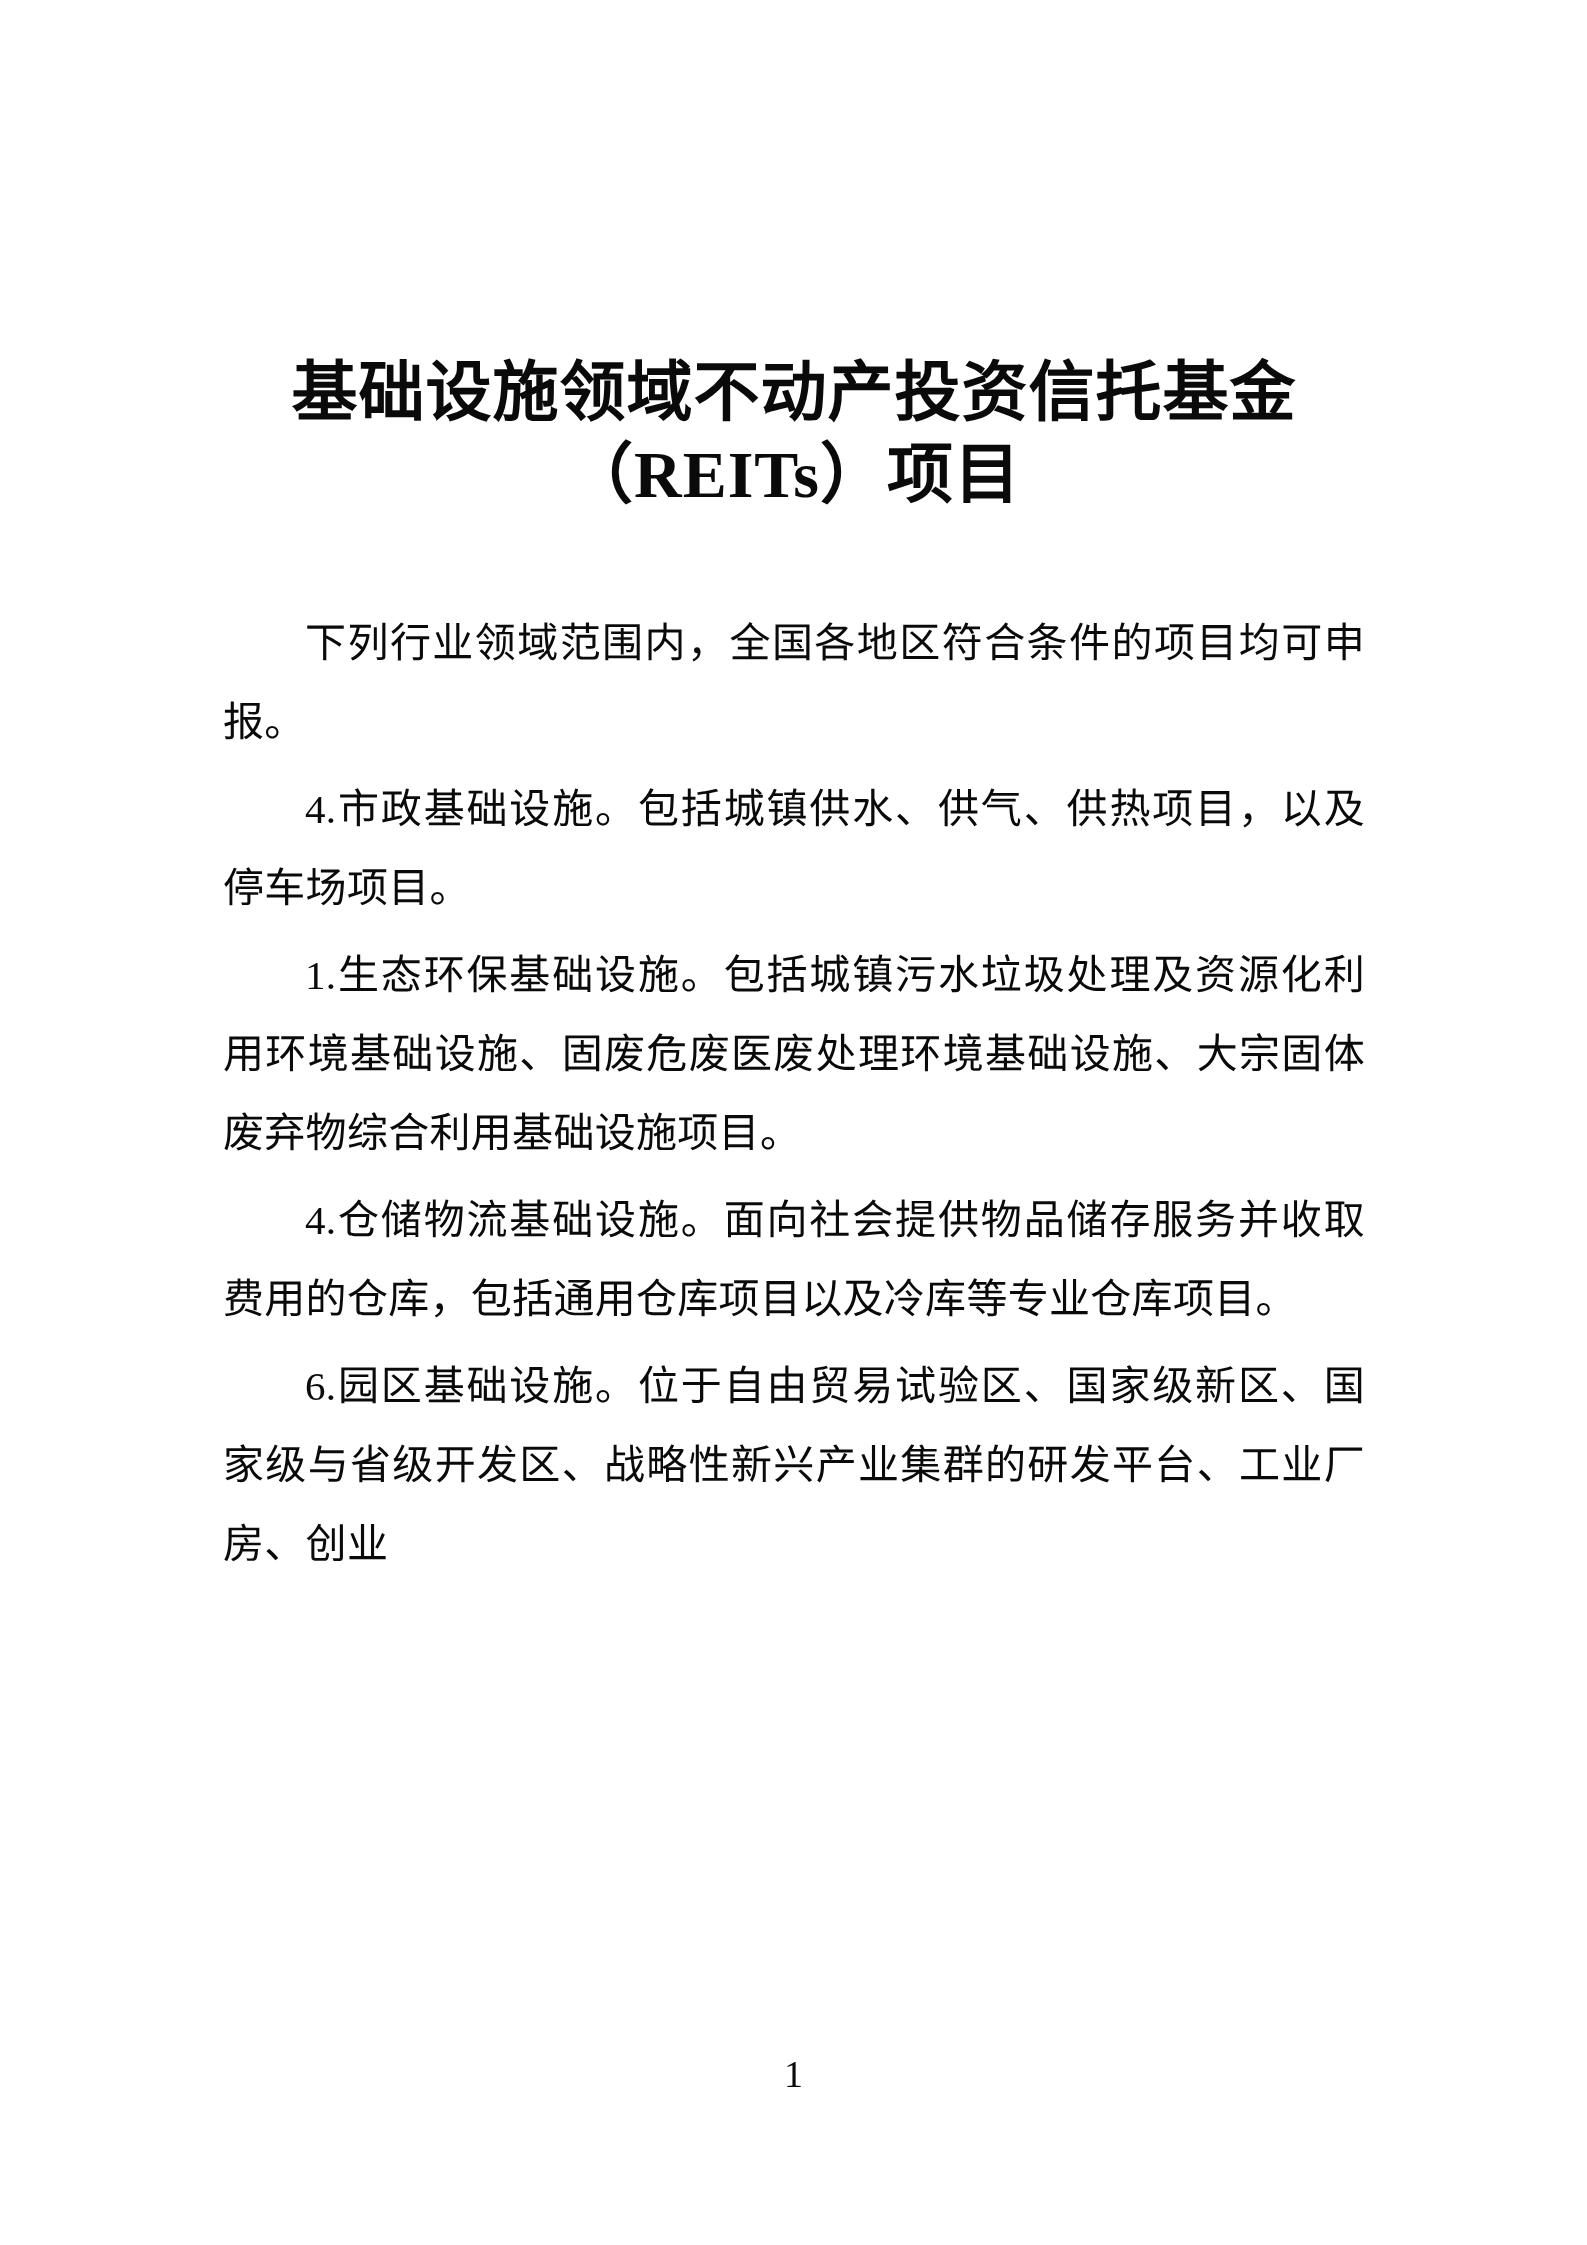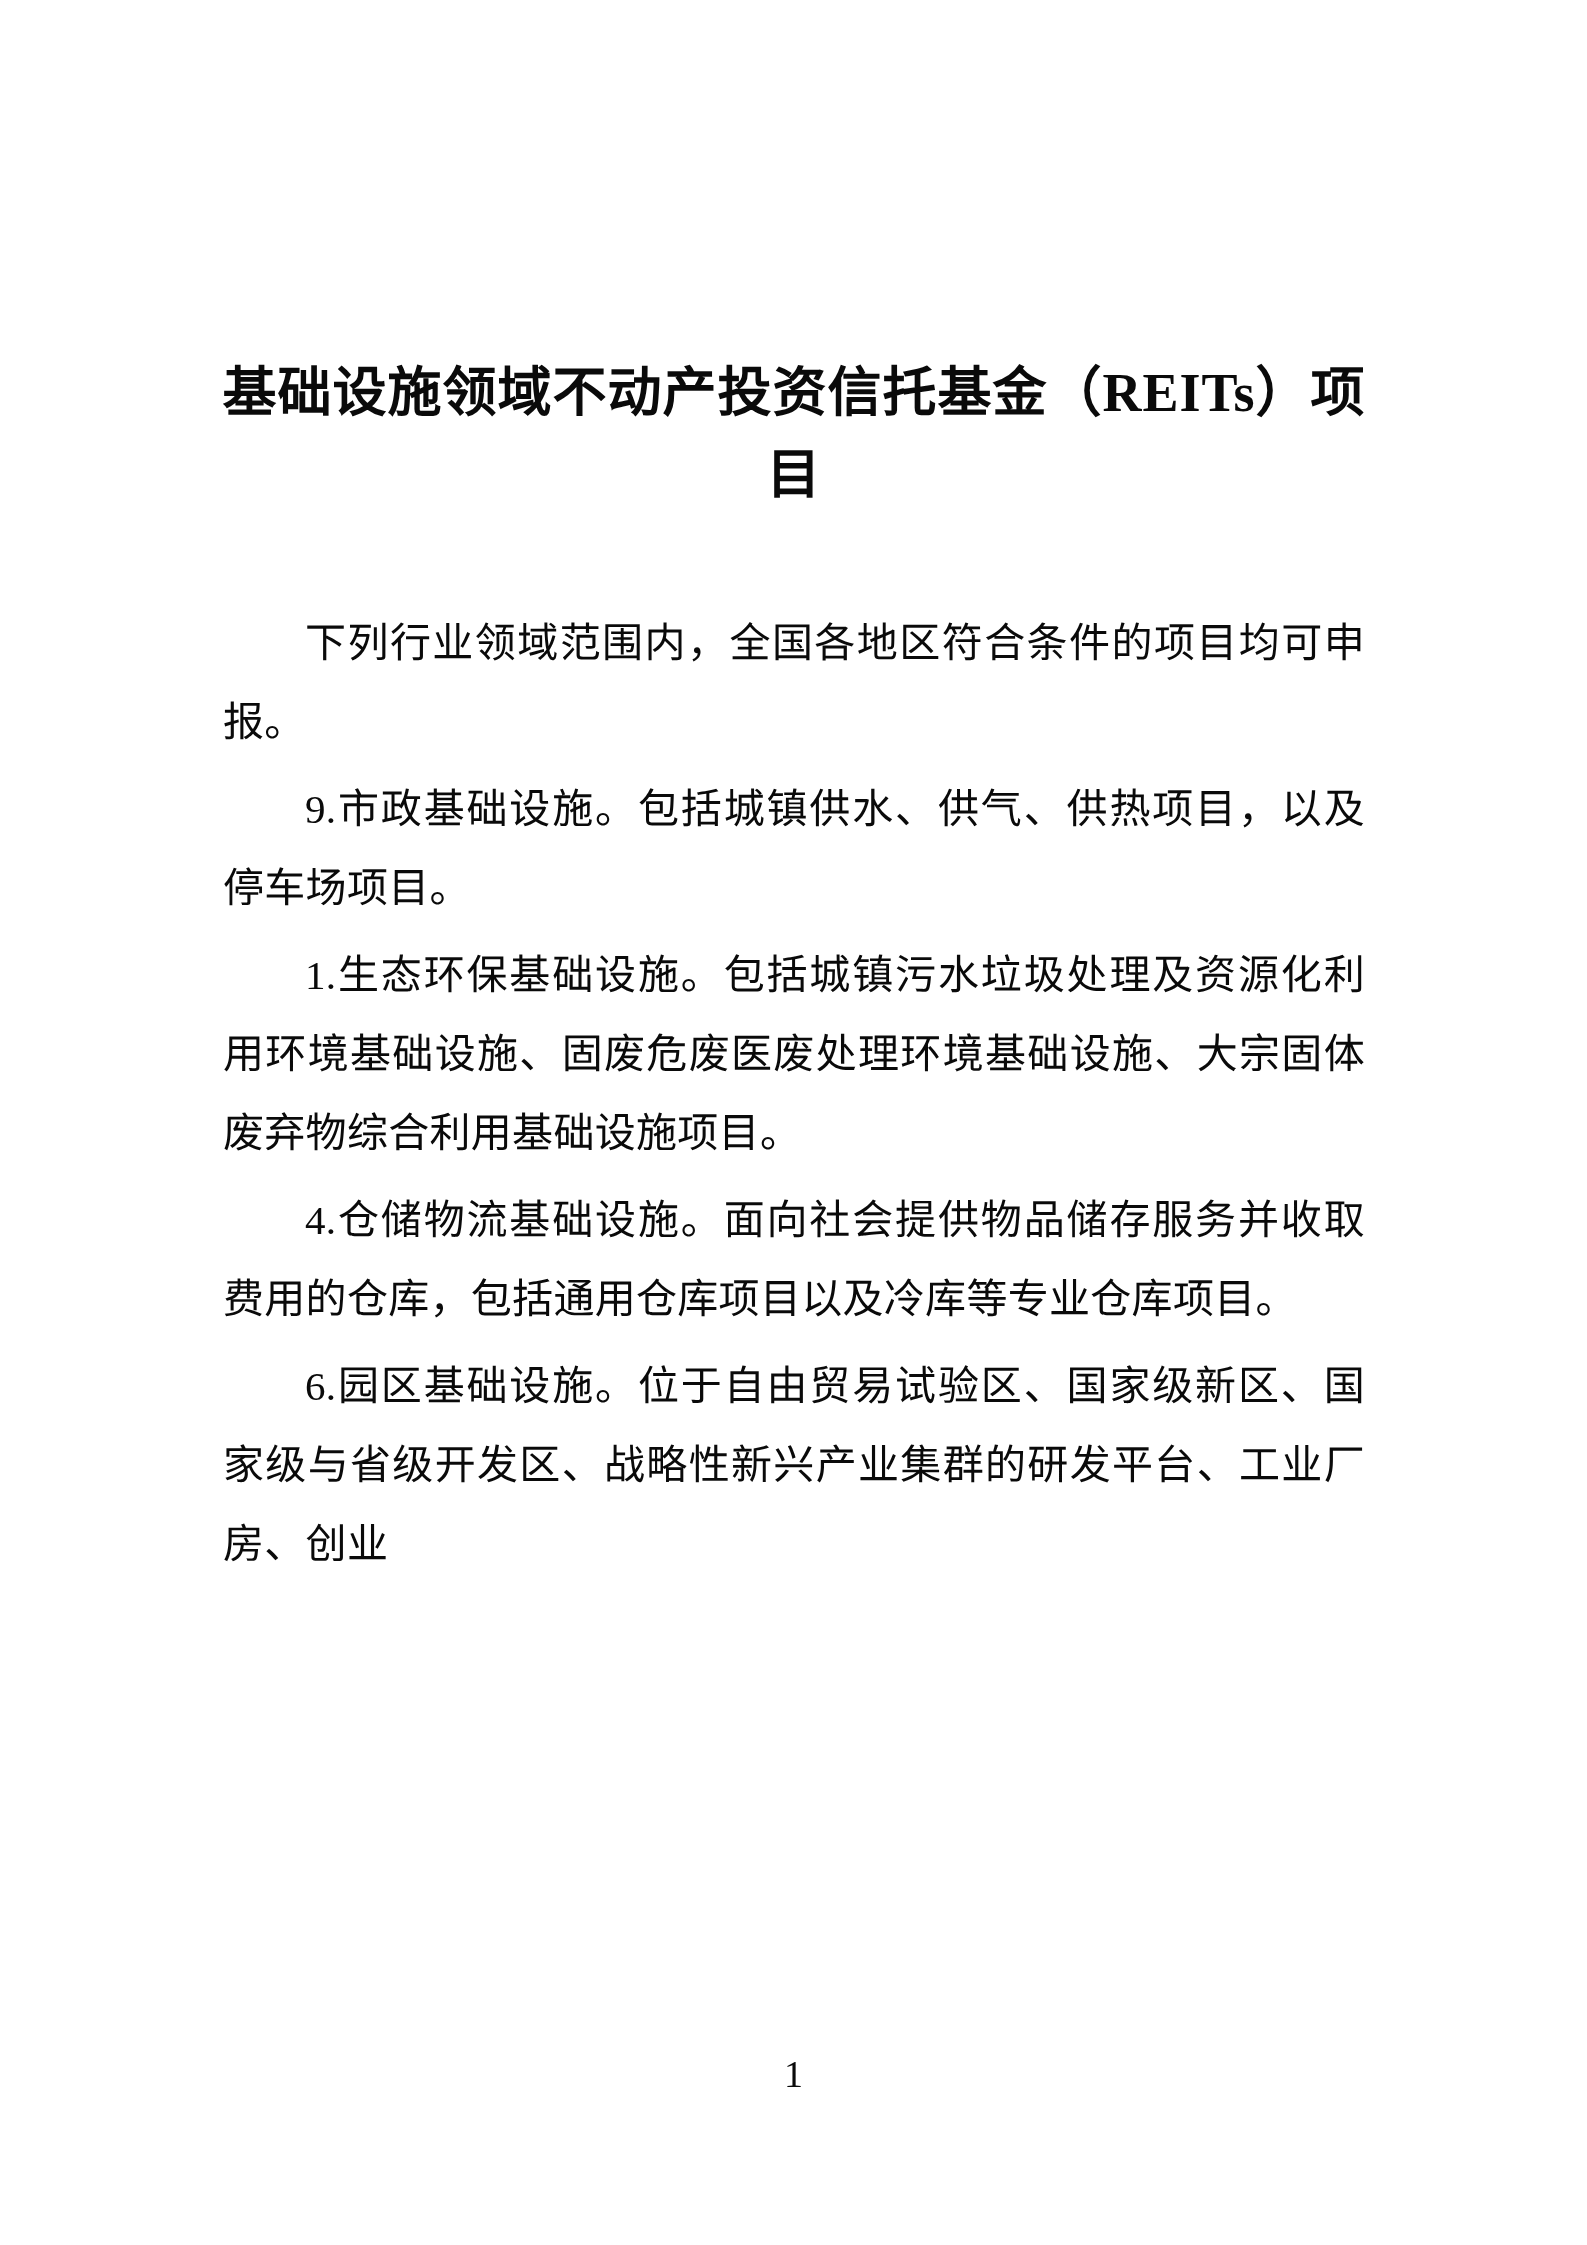--- a/index.html
+++ b/index.html
@@ -18,21 +18,21 @@
   .page {
     box-sizing: border-box;
     width: 1587px;
     height: 2245px;
     padding: 352px 214px 0 215px;
     position: relative;
   }
   .doc-title {
     margin: 0;
     text-align: center;
-    font-size: 54px;
+    font-size: 66px;
     line-height: 82px;
     font-weight: bold;
     letter-spacing: 1px;
   }
   .content {
     margin-top: 88px;
     font-size: 41px;
     line-height: 79px;
     text-align: justify;
     text-justify: inter-character;
@@ -57,21 +57,21 @@
 <body>
 
 <div class="page">
 
   <h1 class="doc-title">
     <span>基础设施领域不动产投资信托基金（REITs）项目</span><br>
   </h1>
 
   <div class="content">
     <p>下列行业领域范围内，全国各地区符合条件的项目均可申报。</p>
-    <p>9.市政基础设施。包括城镇供水、供气、供热项目，以及停车场项目。</p>
+    <p>4.市政基础设施。包括城镇供水、供气、供热项目，以及停车场项目。</p>
     <p>1.生态环保基础设施。包括城镇污水垃圾处理及资源化利用环境基础设施、固废危废医废处理环境基础设施、大宗固体废弃物综合利用基础设施项目。</p>
     <p>4.仓储物流基础设施。面向社会提供物品储存服务并收取费用的仓库，包括通用仓库项目以及冷库等专业仓库项目。</p>
     <p>6.园区基础设施。位于自由贸易试验区、国家级新区、国家级与省级开发区、战略性新兴产业集群的研发平台、工业厂房、创业</p>
   </div>
 
   <div class="page-number">1</div>
 
 </div>
 
 </body></html>

